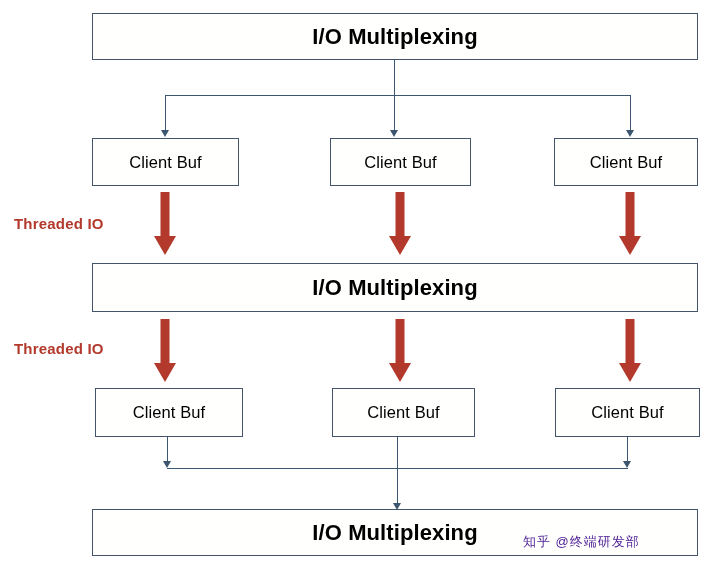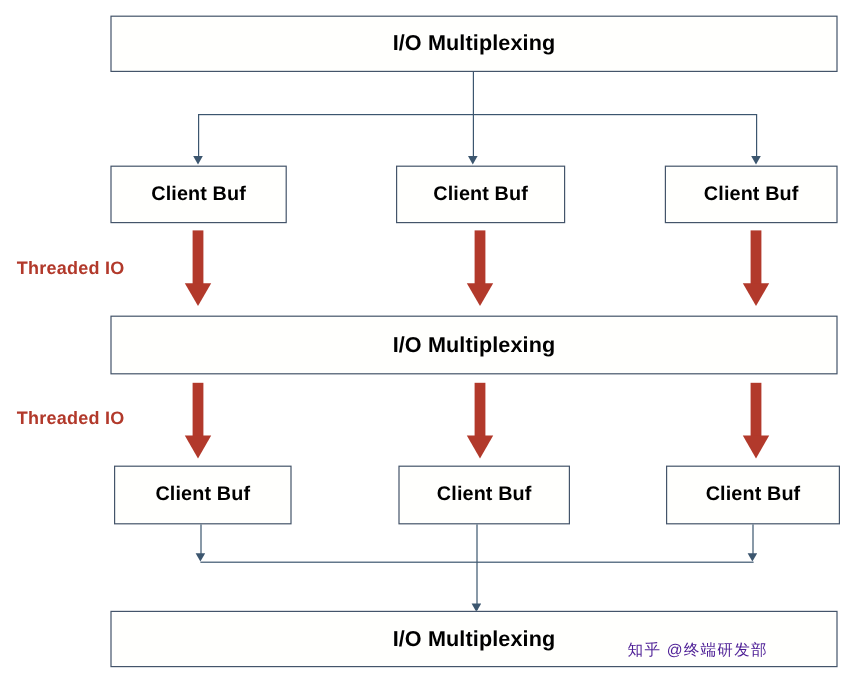--- a/index.html
+++ b/index.html
@@ -24,26 +24,26 @@
     box-sizing: border-box;
     border: 1.4px solid #44546a;
     background: #fffffd;
     display: flex;
     align-items: center;
     justify-content: center;
     color: #000000;
     letter-spacing: 0.1px;
   }
   .mux {
-    font-size: 18px;
+    font-size: 22px;
     font-weight: 700;
   }
   .cbuf {
     font-size: 16.5px;
-    font-weight: 700;
+    font-weight: 400;
   }
 
   
   .vline {
     position: absolute;
     width: 1.4px;
     background: #3c566f;
   }
   .hline {
     position: absolute;

